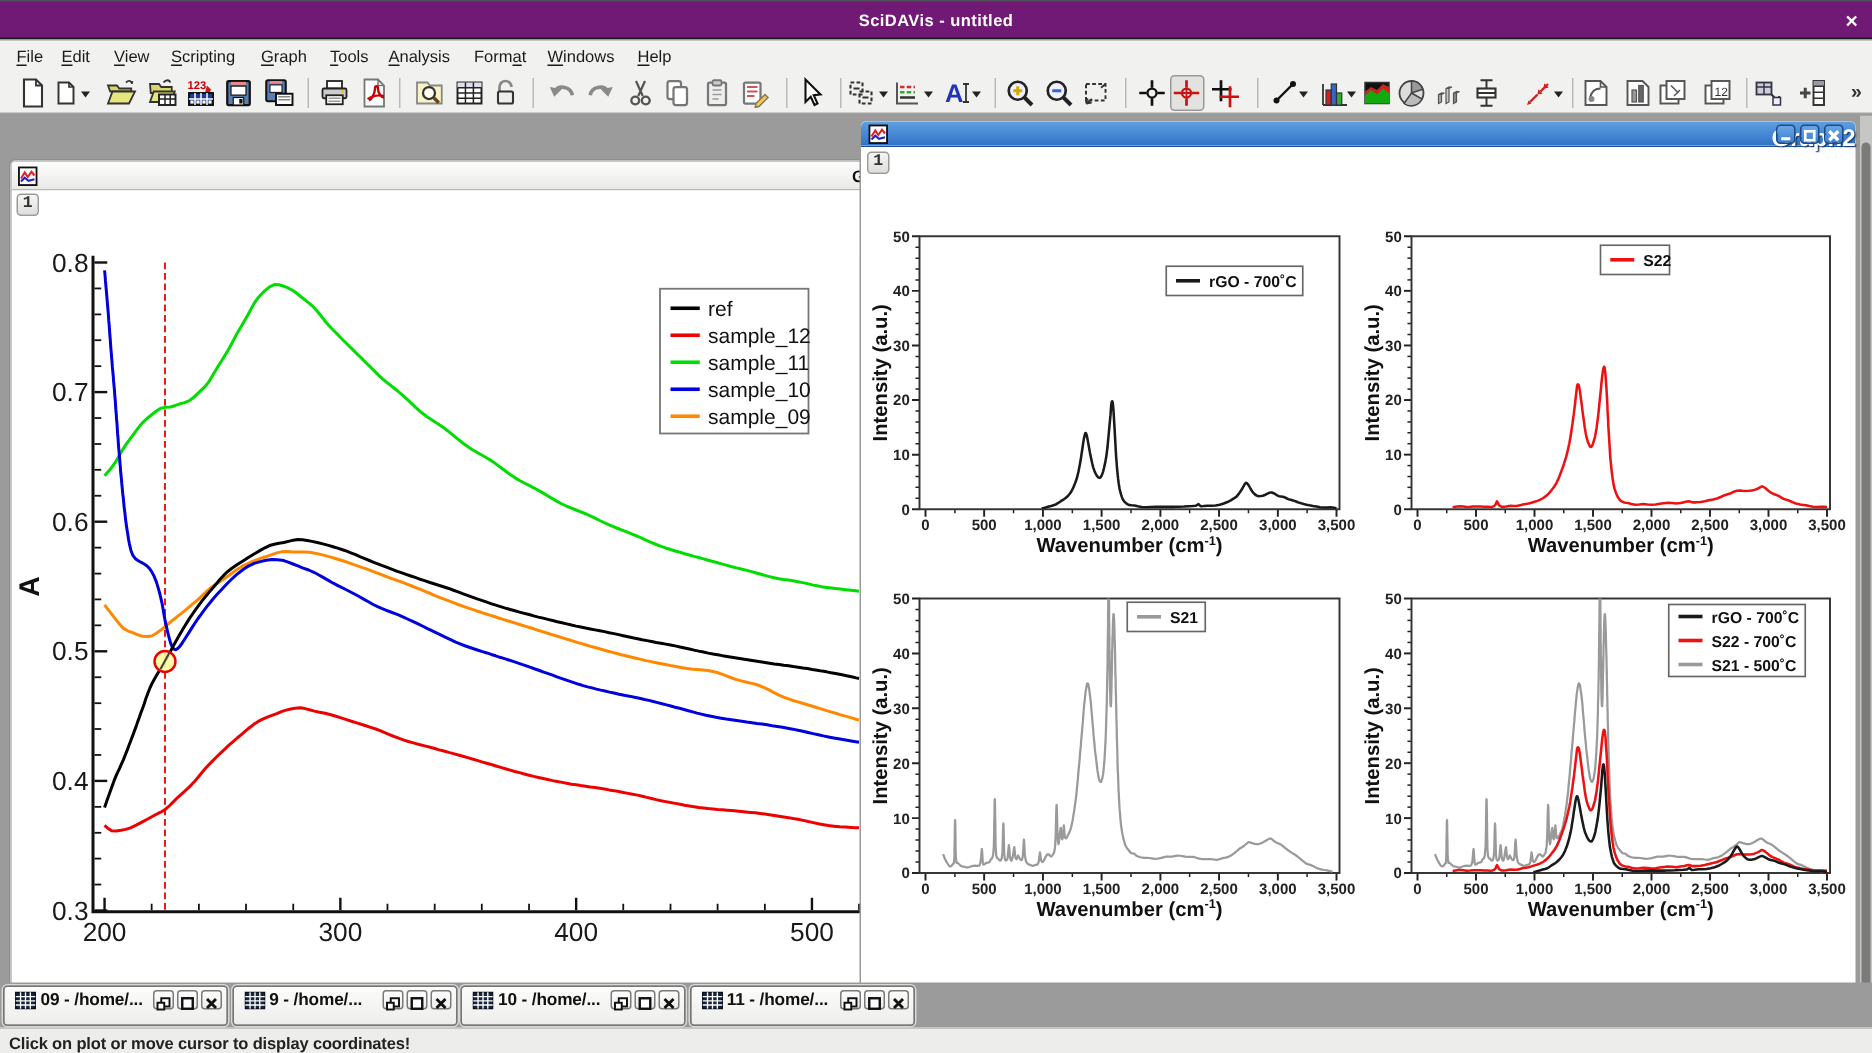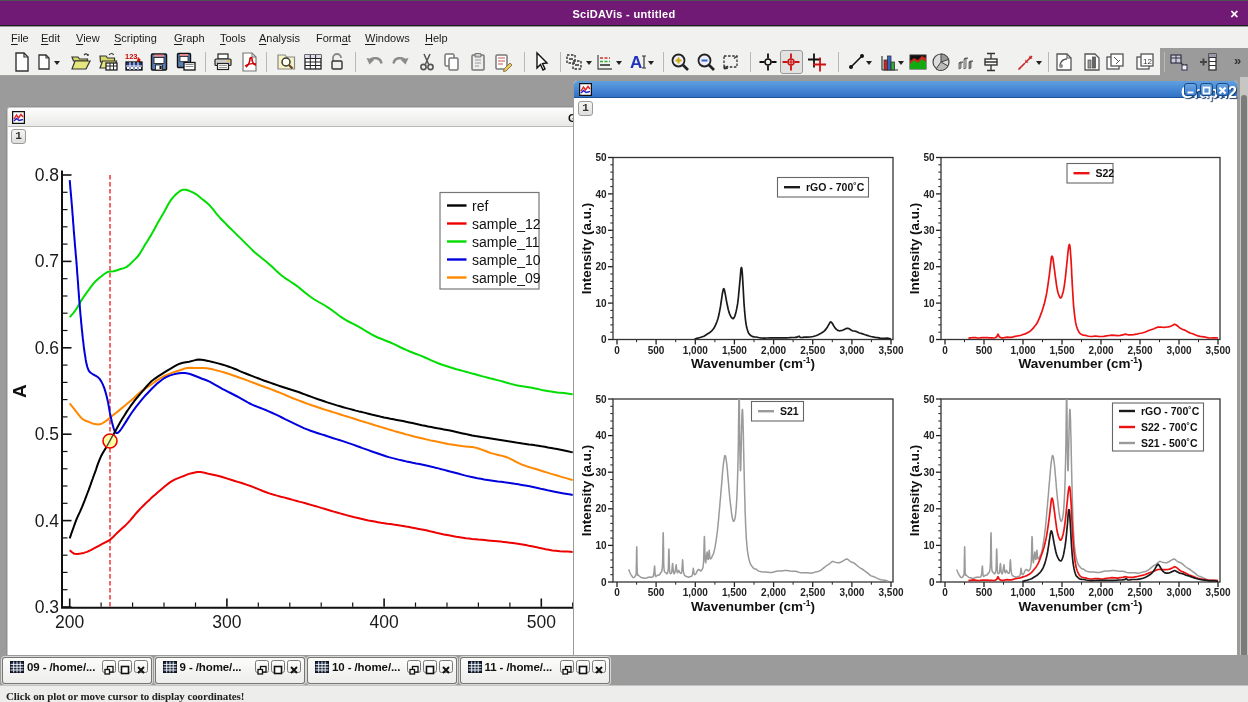--- a/index.html
+++ b/index.html
@@ -4,41 +4,41 @@
 <style>
 * { margin:0; padding:0; box-sizing:border-box; }
 html,body { width:1248px; height:702px; overflow:hidden; }
 body { font-family:"Liberation Sans",sans-serif; position:relative; background:#9b9b9b; }
 #titlebar { position:absolute; left:0; top:0; width:1248px; height:26px; background:#701a75; border-top:1px solid #4d5155; border-bottom:1px solid #1b1d1f; }
 #titlebar .t { position:absolute; left:0; right:0; top:7px; text-align:center; color:#fff; font-size:11px; font-weight:bold; letter-spacing:0.3px; }
 #titlebar .x { position:absolute; right:9px; top:7px; color:#fff; font-size:11px; font-weight:bold; }
 #menubar { position:absolute; left:0; top:27px; width:1248px; height:21px; background:#f1f1ef; }
 #menubar span { position:absolute; top:4.5px; font-size:11px; color:#1a1a1a; }
 #menubar u { text-decoration:underline; text-underline-offset:2px; }
-#toolbar { position:absolute; left:0; top:48px; width:1160px; height:28px; background:#f1f1ef; border-bottom:1px solid #a3a3a1; }
+#toolbar { position:absolute; left:0; top:48px; width:1248px; height:28px; background:#f1f1ef; border-bottom:1px solid #a3a3a1; }
 .ic { position:absolute; top:3px; width:22px; height:22px; }
 .sep { position:absolute; top:4px; width:1px; height:20px; background:#b9b9b7; }
 .dar { position:absolute; top:13px; width:0; height:0; border-left:3.5px solid transparent; border-right:3.5px solid transparent; border-top:4px solid #222; }
 #workspace { position:absolute; left:0; top:77px; width:1248px; height:608px; background:#9b9b9b; overflow:hidden; }
 #win1 { position:absolute; left:6px; top:29px; width:1000px; height:552px; background:#fff; border:1px solid #8f8f8d; border-radius:4px 4px 0 0; box-shadow:0 0 0 1px #c9c9c7 inset; }
 #win1 .tb { position:absolute; left:1px; top:1px; right:1px; height:19px; background:linear-gradient(#fdfdfd,#e9e9e7); border-bottom:1px solid #b9b9b7; border-radius:3px 3px 0 0; }
 #win1 .ttl { position:absolute; left:560px; top:4px; font-size:11px; font-weight:bold; color:#111; }
 #win2 { position:absolute; left:573px; top:3px; width:665px; height:580px; background:#fff; border:1px solid #9a9a98; border-radius:4px 4px 0 0; }
 #win2 .tb { position:absolute; left:0px; top:0px; right:0px; height:17px; background:linear-gradient(#60a0e0,#3e7fd0 70%,#3272c4); border-bottom:1px solid #1d5396; border-radius:3.5px 3.5px 0 0; }
 #win2 .ttl { position:absolute; left:0; right:0; top:3px; text-align:right; font-size:16px; font-weight:bold; color:#fff; text-shadow:1px 1px 1px #1a3a66; }
 .wbtn { position:absolute; top:2px; width:13px; height:13px; border-radius:3px; background:linear-gradient(#6aa6e4,#3d7ecf); border:1px solid #1c4a85; color:#fff; font-size:8px; font-weight:bold; text-align:center; line-height:11px; }
 .layer1 { position:absolute; width:15px; height:15px; background:linear-gradient(#f5f5f3,#dededc); border:1px solid #9a9a98; border-radius:3px; font-size:11px; font-weight:bold; color:#333; text-align:center; line-height:13px; font-family:"Liberation Mono",monospace; }
 .wicon { position:absolute; width:13px; height:13px; }
 #scrollbar { position:absolute; left:1240px; top:0px; width:8px; height:608px; background:#c6c6c4; }
 #scrollbar .thumb { position:absolute; left:1px; top:18px; width:6px; height:573px; background:#7b7b79; border-radius:3px; }
 #taskbar { position:absolute; left:0; top:655px; width:1248px; height:30px; background:#9b9b9b; }
 .task { position:absolute; top:2px; height:27px; background:linear-gradient(#fcfcfa,#ededeb); border:1px solid #767674; border-radius:3px; box-shadow:0 0 0 1px #d8d8d6; }
 .task .tt { position:absolute; left:24px; top:2.5px; font-size:11.5px; font-weight:bold; color:#111; white-space:nowrap; letter-spacing:-0.1px; }
 .task .mb { position:absolute; top:1.5px; width:14px; height:13.5px; background:linear-gradient(#fdfdfd,#eeeeec); border:1px solid #7a7a78; border-radius:2.5px; text-align:center; }
-#statusbar { position:absolute; left:0; top:685px; width:1248px; height:17px; background:#ededeb; border-top:1px solid #c4c4c2;font-family:Liberation Serif, serif; }
+#statusbar { position:absolute; left:0; top:685px; width:1248px; height:17px; background:#ededeb; border-top:1px solid #c4c4c2; }
 #statusbar span { position:absolute; left:6px; top:3.5px; font-size:11px; color:#222; font-weight:bold; letter-spacing:-0.1px; }
 svg text { font-family:"Liberation Sans",sans-serif; }
 </style>
 </head>
 <body>
 <div id="titlebar">
     <span class="t">SciDAVis - untitled</span>
     <span class="x">✕</span>
   </div>
 <div id="menubar">

